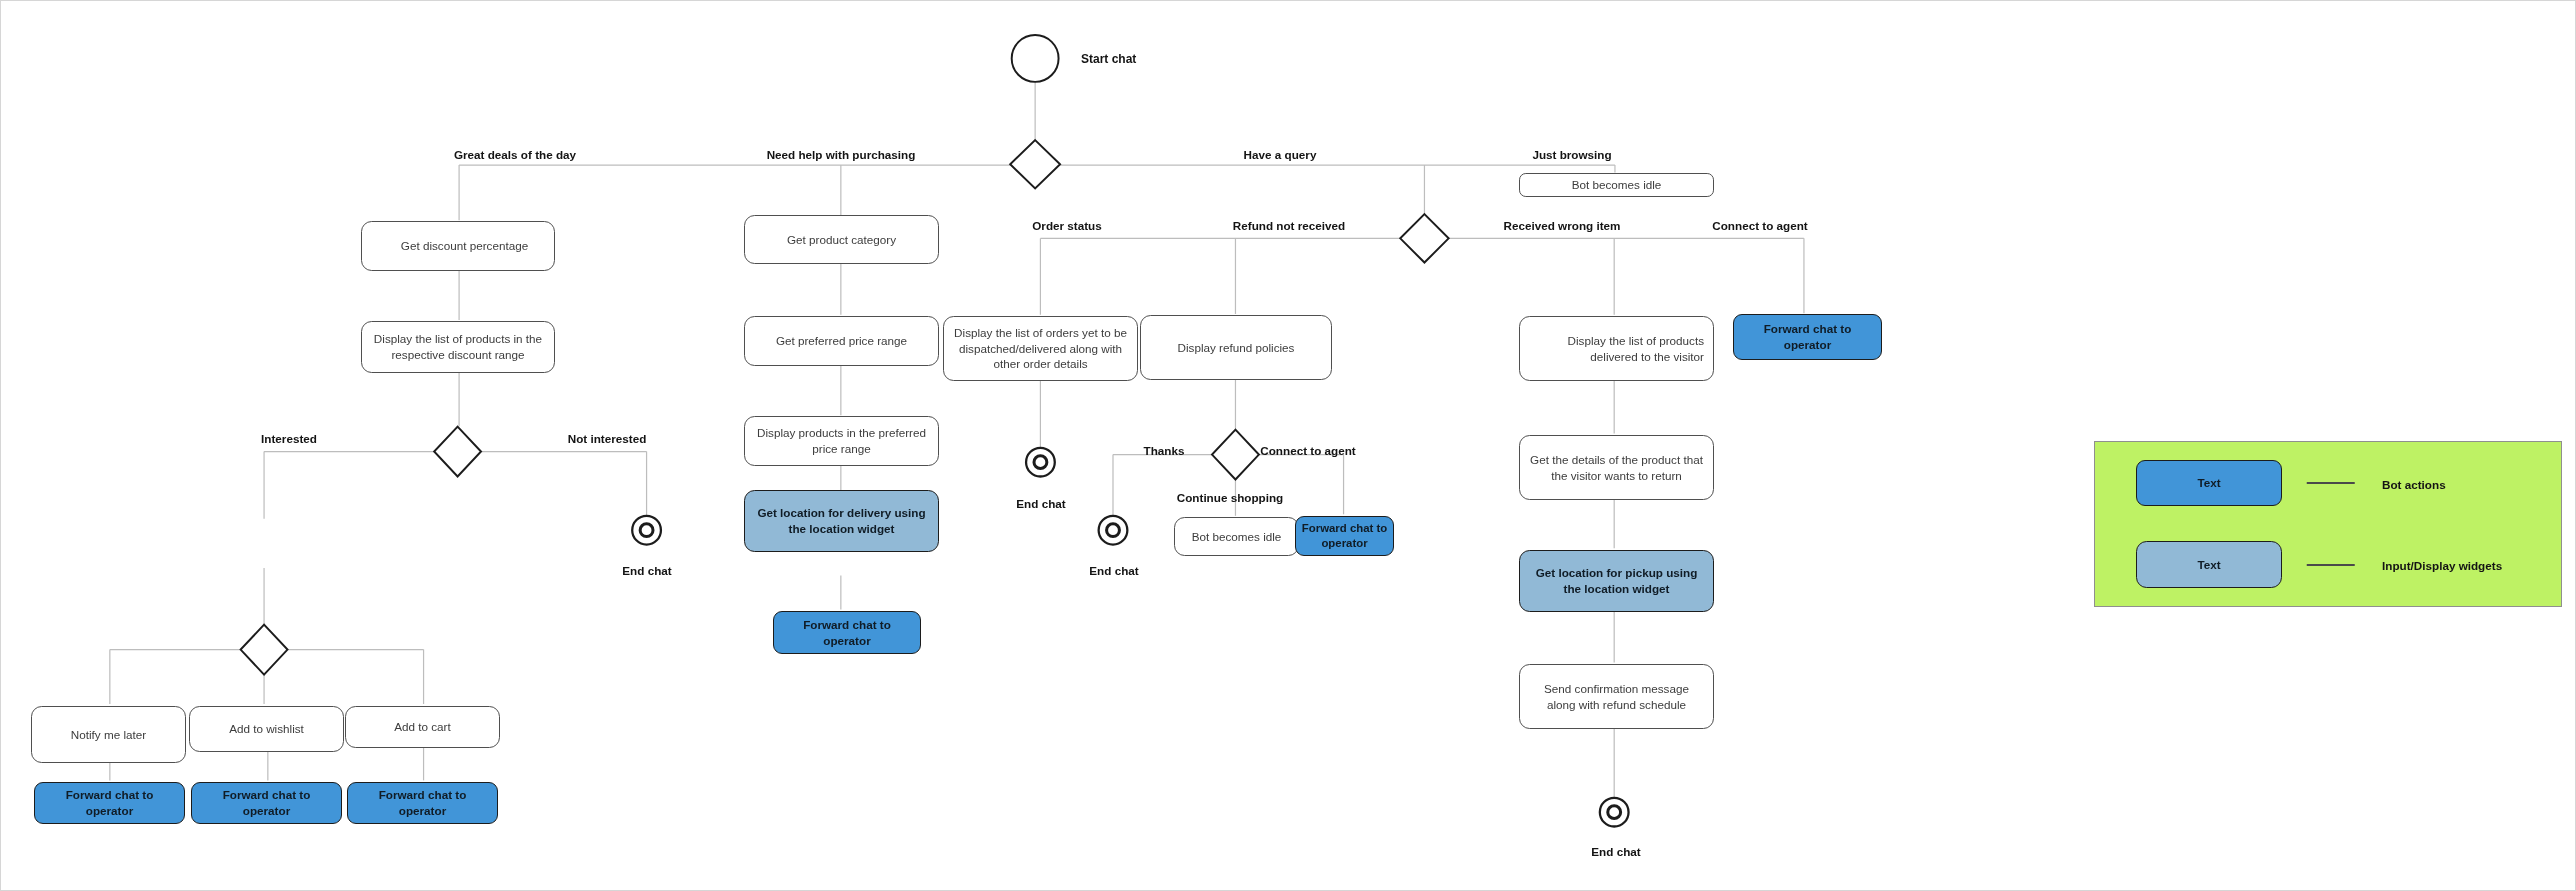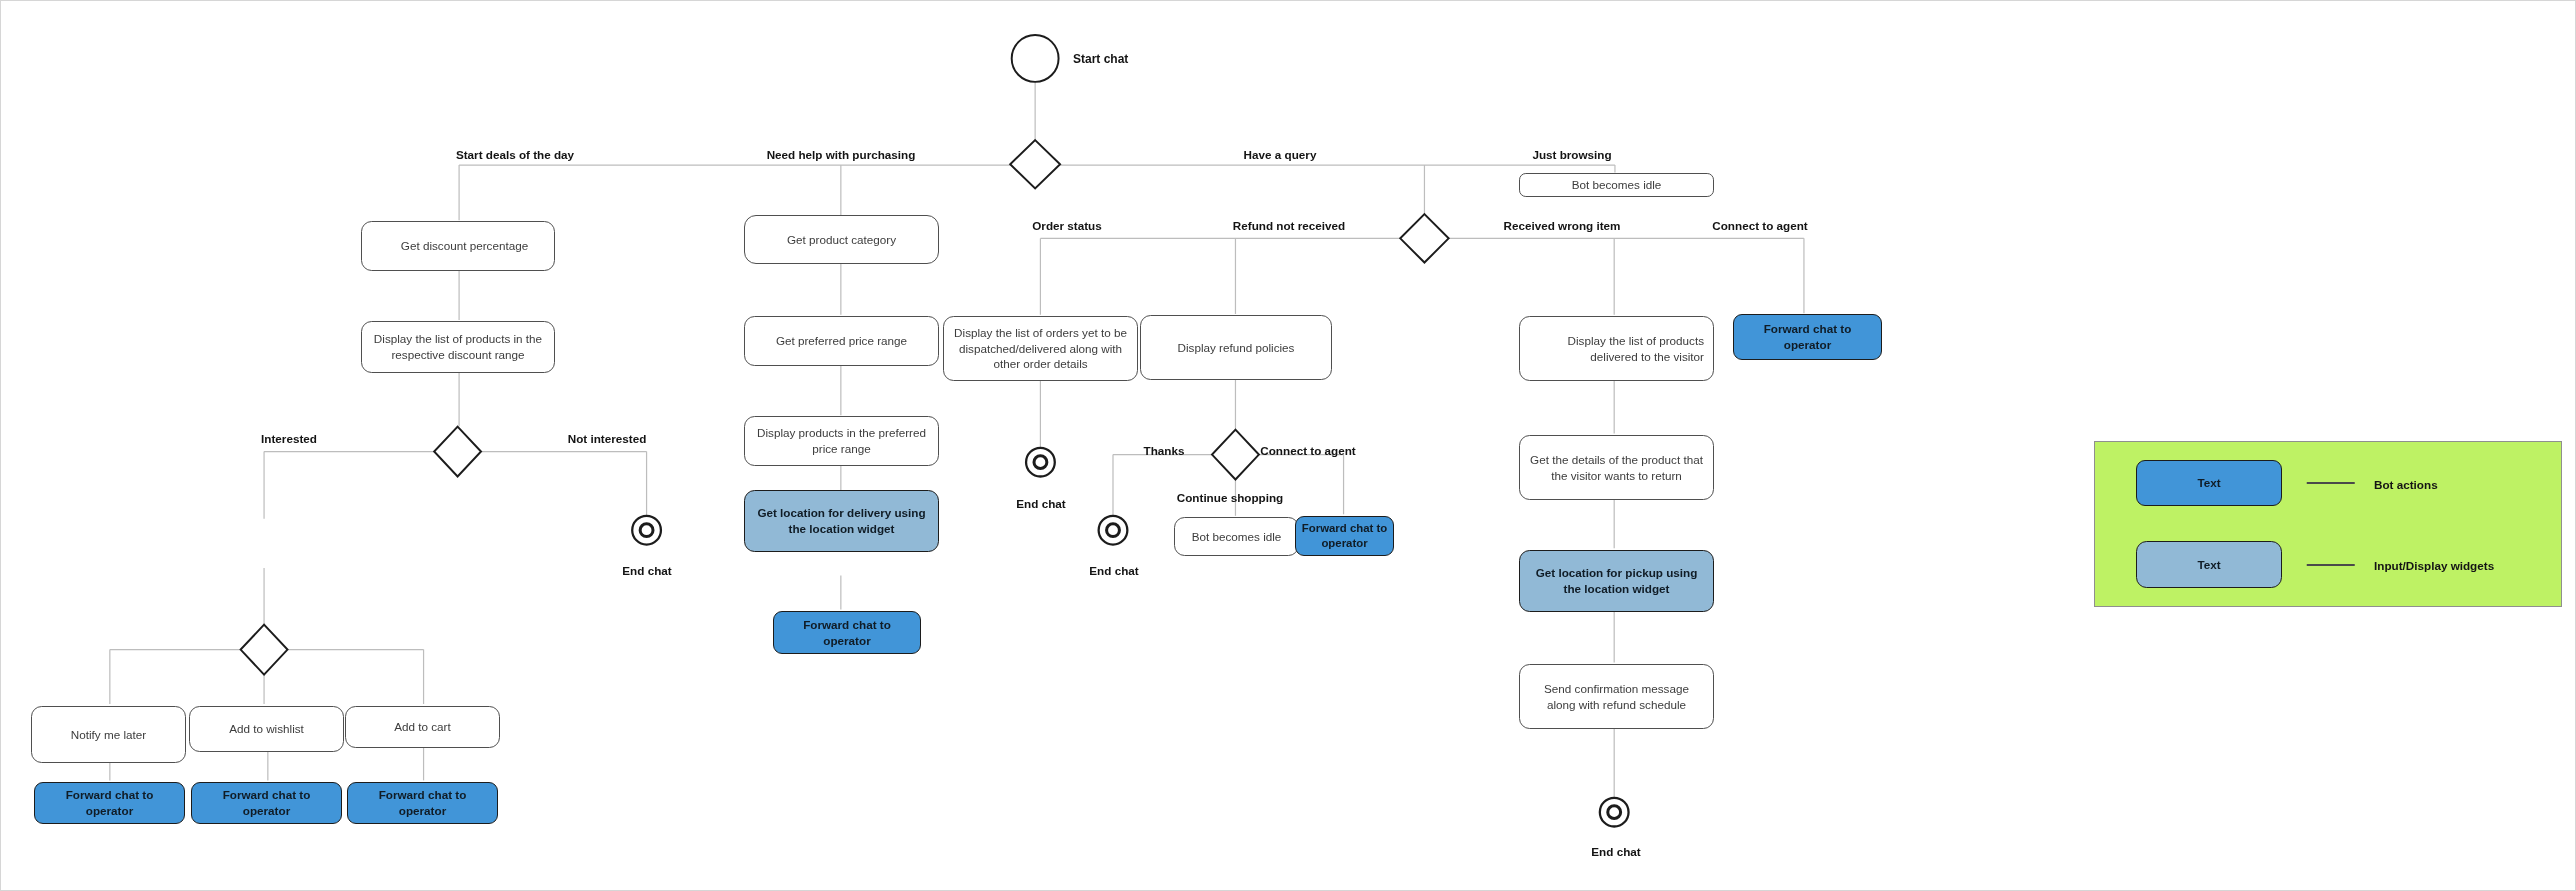--- a/index.html
+++ b/index.html
@@ -35,21 +35,21 @@
     border-radius:10.6px;
     color:#101c26;font-weight:bold;
   }
   .slim{border-radius:6.8px;padding:0 6px;}
   .lbl{
     position:absolute;
     font-size:11.7px;font-weight:bold;color:#141414;
     white-space:nowrap;
     transform:translate(-50%,-50%);
   }
-  .lbl.left{transform:translate(0,-50%);}
+  .lbl.left{transform:translate(0,-50%);margin-left:8px;}
   .legend-frame{
     position:absolute;
     border:1.2px solid #8f8f8f;
     background:#bef264;
   }
 </style>
 </head>
 <body>
 
 <div id="canvas">
@@ -123,21 +123,21 @@
       </g>
     </g>
   </svg>
 
   <div class="lbl left" style="left:1072px;top:58px;font-size:12px;">Start chat</div>
   <div class="lbl" style="left:646px;top:569px;">End chat</div>
   <div class="lbl" style="left:1040px;top:502px;">End chat</div>
   <div class="lbl" style="left:1113px;top:569px;">End chat</div>
   <div class="lbl" style="left:1615px;top:850px;">End chat</div>
 
-  <div class="lbl" style="left:514px;top:153px;">Start deals of the day</div>
+  <div class="lbl" style="left:514px;top:153px;">Great deals of the day</div>
   <div class="lbl" style="left:840px;top:153px;">Need help with purchasing</div>
   <div class="lbl" style="left:1279px;top:153px;">Have a query</div>
   <div class="lbl" style="left:1571px;top:153px;">Just browsing</div>
 
   <div class="lbl" style="left:1066px;top:224px;">Order status</div>
   <div class="lbl" style="left:1288px;top:224px;">Refund not received</div>
   <div class="lbl" style="left:1561px;top:224px;">Received wrong item</div>
   <div class="lbl" style="left:1759px;top:224px;">Connect to agent</div>
 
   <div class="lbl" style="left:288px;top:437px;">Interested</div>
@@ -149,21 +149,21 @@
 
   <div class="node" style="left:360px;top:220px;width:194px;height:50px;padding-left:22px;">Get discount percentage</div>
   <div class="node" style="left:360px;top:320px;width:194px;height:52px;">Display the list of products in the respective discount range</div>
   <div class="node" style="left:30px;top:705px;width:155px;height:57px;">Notify me later</div>
   <div class="node" style="left:188px;top:705px;width:155px;height:46px;">Add to wishlist</div>
   <div class="node" style="left:344px;top:705px;width:155px;height:42px;">Add to cart</div>
   <div class="node action" style="left:33px;top:781px;width:151px;height:42px;">Forward chat to operator</div>
   <div class="node action" style="left:190px;top:781px;width:151px;height:42px;">Forward chat to operator</div>
   <div class="node action" style="left:346px;top:781px;width:151px;height:42px;">Forward chat to operator</div>
 
-  <div class="node" style="left:743px;top:214px;width:195px;height:49px;border-radius:12px;">Get product category</div>
+  <div class="node" style="left:743px;top:214px;width:195px;height:49px;">Get product category</div>
   <div class="node" style="left:743px;top:315px;width:195px;height:50px;">Get preferred price range</div>
   <div class="node" style="left:743px;top:415px;width:195px;height:50px;">Display products in the preferred price range</div>
   <div class="node widget" style="left:743px;top:489px;width:195px;height:62px;">Get location for delivery using the location widget</div>
   <div class="node action" style="left:772px;top:610px;width:148px;height:43px;">Forward chat to operator</div>
 
   <div class="node slim" style="left:1518px;top:172px;width:195px;height:23.5px;">Bot becomes idle</div>
 
   <div class="node" style="left:942px;top:315px;width:195px;height:65px;">Display the list of orders yet to be dispatched/delivered along with other order details</div>
 
   <div class="node" style="left:1139px;top:314px;width:192px;height:65px;">Display refund policies</div>

